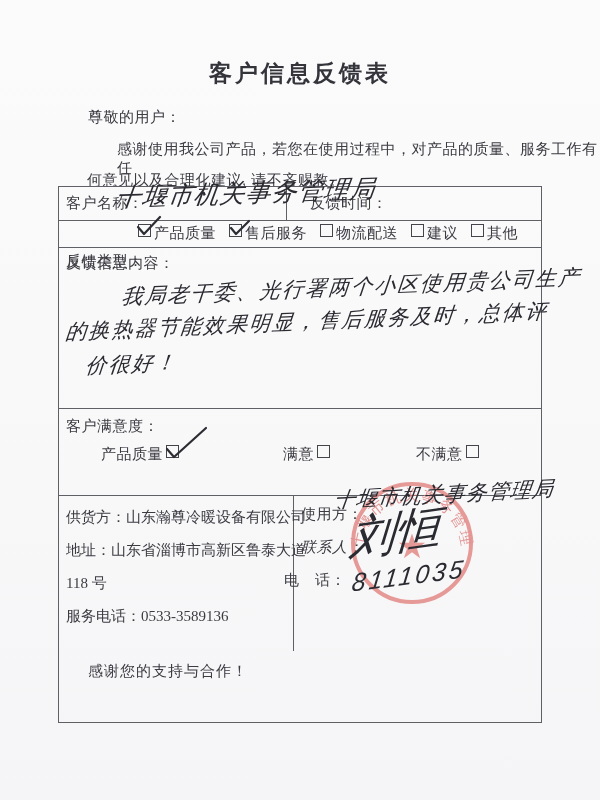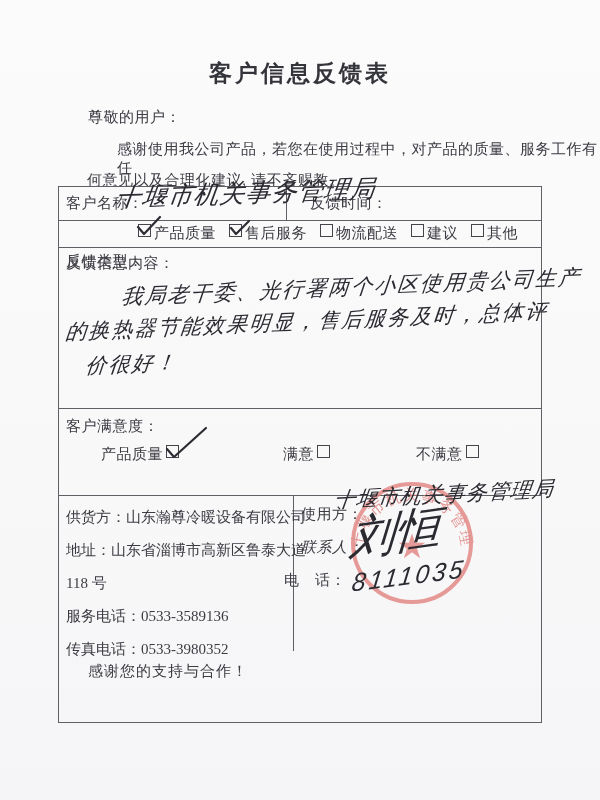--- a/index.html
+++ b/index.html
@@ -106,21 +106,20 @@
     <div class="abs opt" style="left:357px;top:258px;">
       <span class="lbl">不满意</span>
       <span class="cb cb-after"></span>
     </div>
 
     <div class="abs" style="left:7px;top:314px;line-height:33px;font-size:15px;font-family:Liberation Serif, serif;">
       <div><span>供货方：</span><span>山东瀚尊冷暖设备有限公司</span></div>
       <div><span>地址：</span><span>山东省淄博市高新区鲁泰大道</span></div>
       <div><span>118 号</span></div>
       <div><span>服务电话：</span><span>0533-3589136</span></div>
-      <div><span>传真电话：</span><span>0533-3980352</span></div>
     </div>
 
     <div class="abs lbl" style="left:242px;top:318px;">使用方：</div>
     <div class="abs lbl" style="left:242px;top:351px;font-style:italic;">联系人：</div>
     <div class="abs lbl" style="left:225px;top:384px;">电　话：</div>
   </div>
 
   <svg class="abs stamp" style="left:347px;top:478px;" width="130" height="130" viewBox="0 0 130 130">
     <circle cx="65" cy="65" r="59" fill="none" stroke="#e2837f" stroke-width="4"></circle>
     <defs>

